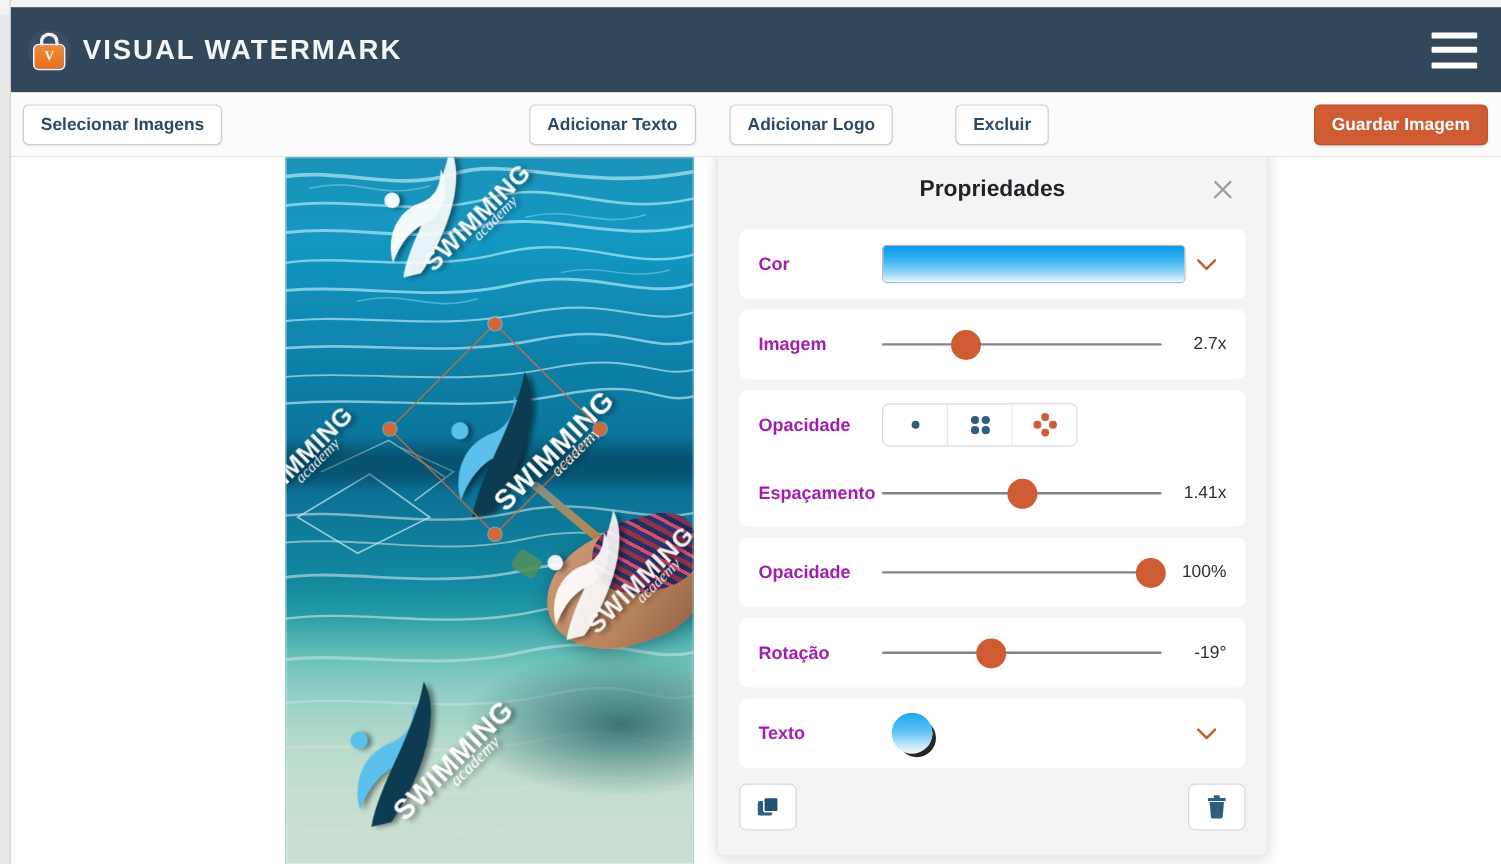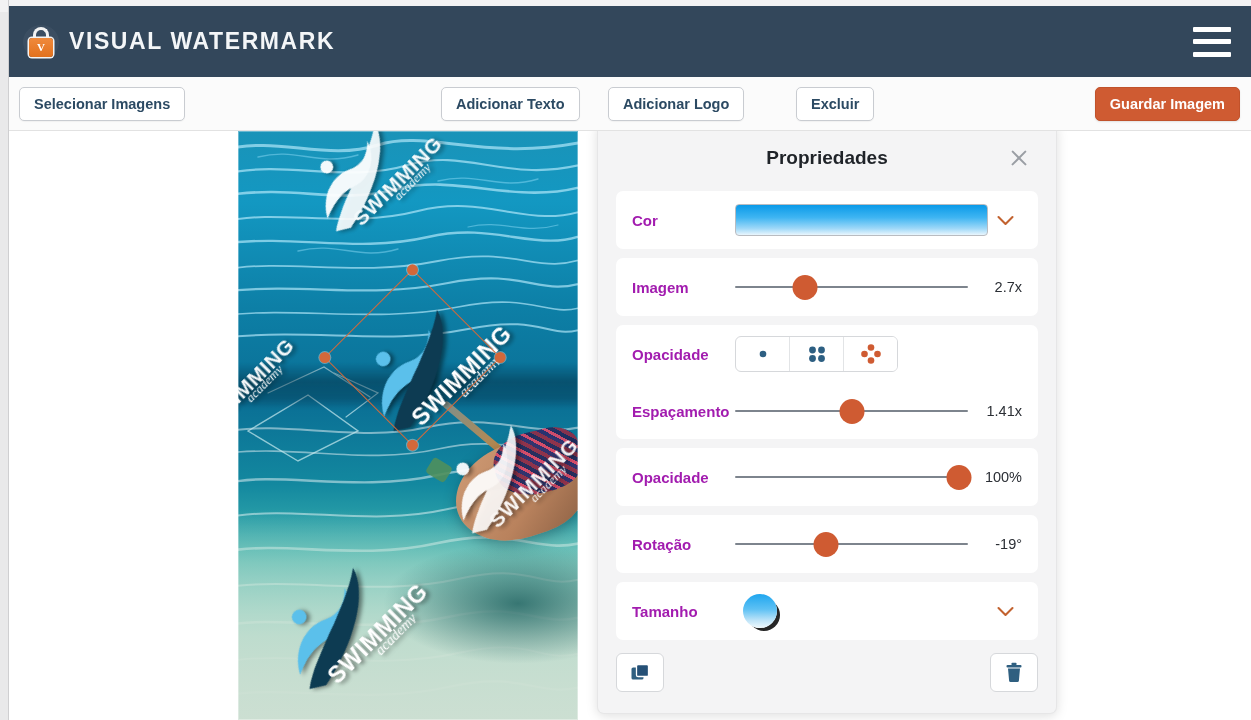--- a/index.html
+++ b/index.html
@@ -476,21 +476,21 @@
           <div class="slider">
             <div class="track"></div>
             <div class="knob" style="left:39%;"></div>
           </div>
           <div class="slider-val">-19°</div>
         </div>
       </div>
 
       <div class="card">
         <div class="row">
-          <div class="row-label">Tamanho</div>
+          <div class="row-label">Texto</div>
           <div class="effect-ball"></div>
           <div style="flex:1 1 auto;"></div>
           <div class="chev">
             <svg width="17" height="11" viewBox="0 0 17 11">
                 <path d="M1.5 2 L8.5 9 L15.5 2" fill="none" stroke="#c2622f" stroke-width="2.1" stroke-linecap="round" stroke-linejoin="round"></path>
               </svg>
           </div>
         </div>
       </div>
 

